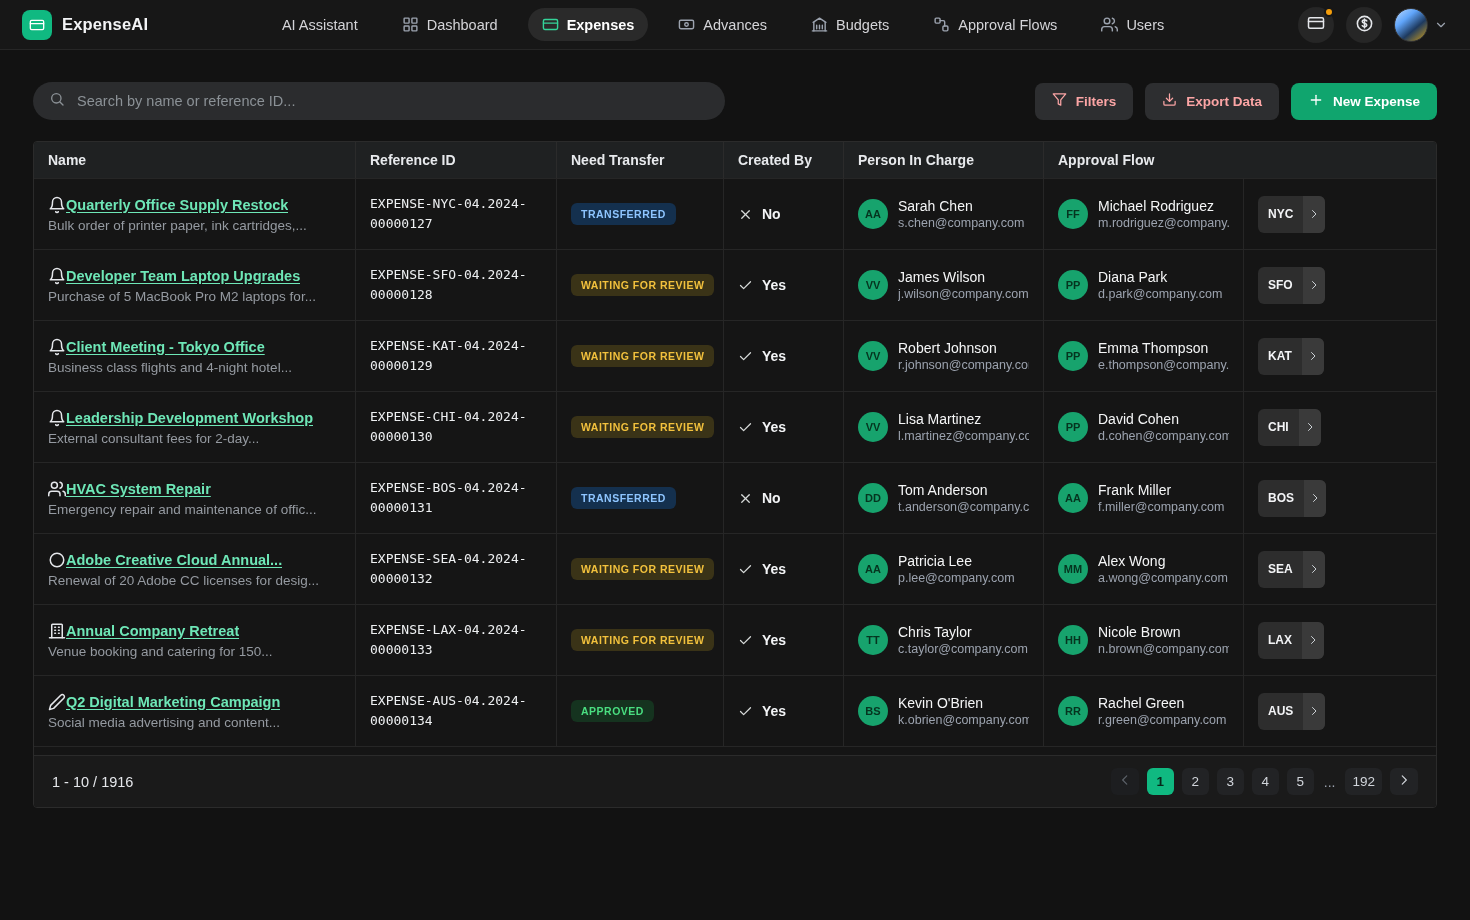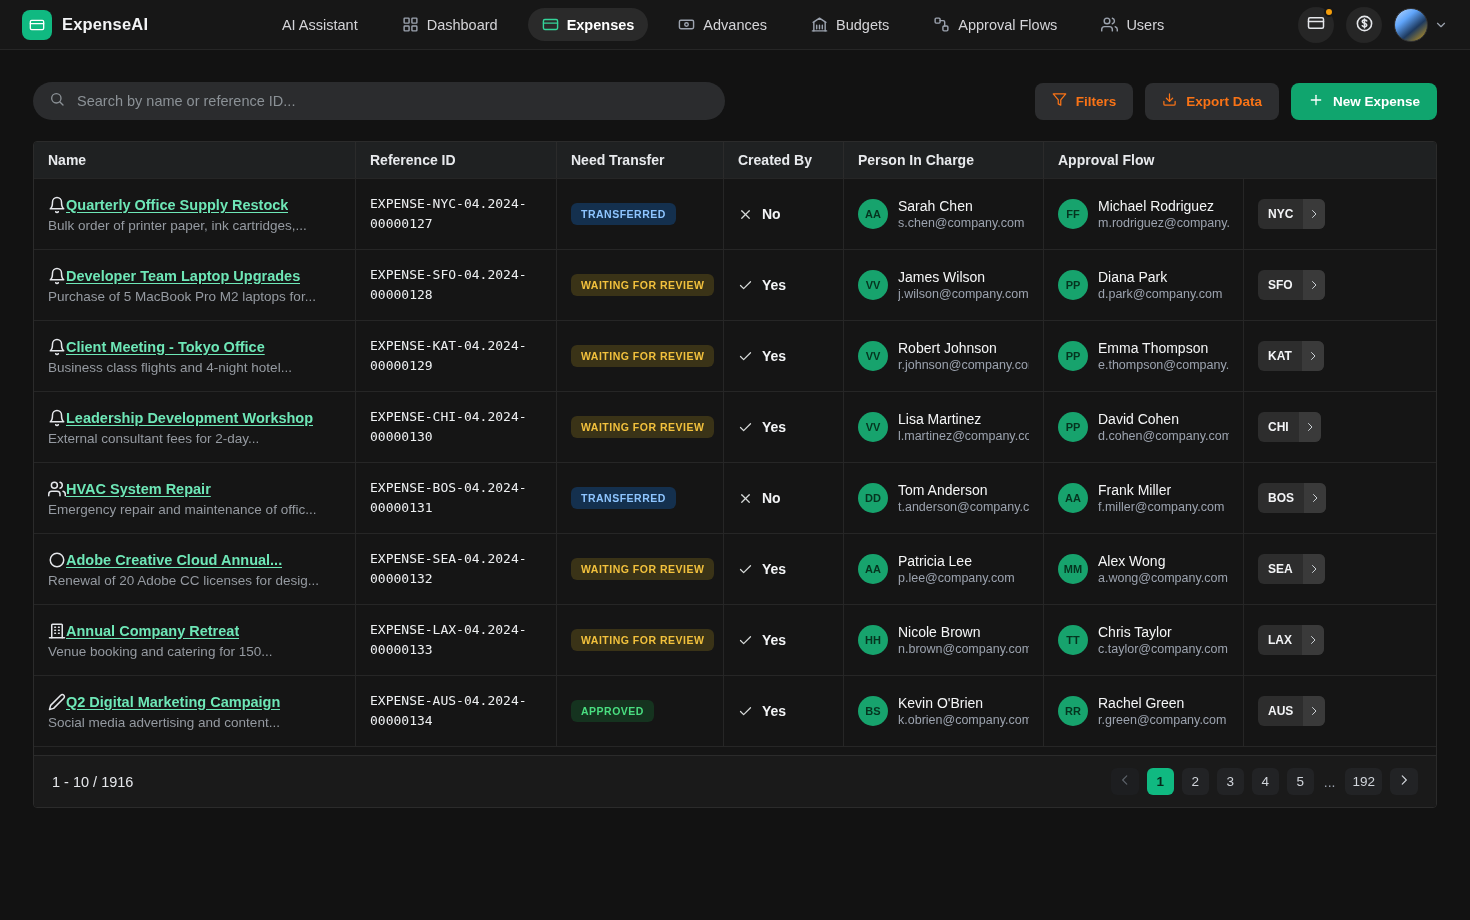--- a/index.html
+++ b/index.html
@@ -34,21 +34,21 @@
   
   main{padding:0 33px}
   .toolbar{margin-top:32px;display:flex;align-items:center}
   .search{width:692px;height:38px;background:#2b2c2e;border-radius:999px;
     display:flex;align-items:center;padding:0 16px;gap:10px;color:#8b9196}
   .search input{flex:1;background:transparent;border:none;outline:none;color:#e5e7eb;
     font-size:14.5px;font-family:inherit}
   .search input::placeholder{color:#8b9196}
   .actions{margin-left:auto;display:flex;gap:12px}
   .btn{height:37px;display:flex;align-items:center;gap:9px;padding:0 17px;background:#2d2e30;
-    border:none;border-radius:8px;color:#f97316;font-size:13.5px;font-weight:600;
+    border:none;border-radius:8px;color:#fca5a5;font-size:13.5px;font-weight:600;
     font-family:inherit;cursor:pointer;white-space:nowrap}
   .btn-primary{background:#10a56e;color:#fff}
   
   .table{margin-top:21px;border:1px solid #2b2b2b;background:#151515;border-radius:4px;overflow:hidden}
   .thead,.tr{display:grid;grid-template-columns:322px 201px 167px 120px 200px 200px 1fr}
   .thead{background:#1f2122;height:36px}
   .th{display:flex;align-items:center;padding:0 14px;font-size:14px;font-weight:700;
     color:#e8eaed;border-right:1px solid #2b2b2b;white-space:nowrap}
   .th:last-child{border-right:none}
   .tr{border-top:1px solid #262626;height:71px}
@@ -69,21 +69,21 @@
   .td-transfer{gap:9px}
   .t-ic{display:flex;color:#d7dad9;flex:none}
   .t-label{font-size:14px;font-weight:600;color:#f3f4f6}
   .td-user{gap:10px}
   .avatar{flex:none;width:30px;height:30px;border-radius:50%;background:#17a36d;color:#05341f;
     font-size:11px;font-weight:700;display:flex;align-items:center;justify-content:center}
   .user-meta{display:flex;flex-direction:column;gap:2px;min-width:0}
   .user-name{font-size:14px;font-weight:400;color:#f5f6f7;white-space:nowrap;overflow:hidden}
   .user-email{font-size:12.5px;color:#9ca3af;white-space:nowrap;overflow:hidden}
   .flow-chip{display:flex;align-items:center;background:#2d2d2d;border-radius:6px;
-    overflow:hidden;cursor:pointer;height:30px}
+    overflow:hidden;cursor:pointer;height:37px}
   .flow-code{padding:0 10px;font-size:12px;font-weight:700;color:#f3f4f6;
     display:flex;align-items:center;height:100%}
   .flow-arrow{width:22px;height:100%;background:#3a3a3a;color:#cbd0d4;
     display:flex;align-items:center;justify-content:center}
   .partial{height:9px}
   
   .pagination{border-top:1px solid #2b2b2b;background:#1a1a1a;height:52px;
     display:flex;align-items:center;padding:0 18px}
   .summary{font-size:14.5px;color:#e5e7eb}
   .pager{margin-left:auto;display:flex;align-items:center;gap:8px}
@@ -585,31 +585,31 @@
     </div>
     <div class="td td-transfer">
       <span class="t-ic">
               <svg width="15" height="15" viewBox="0 0 24 24" fill="none" stroke="currentColor" stroke-width="2" stroke-linecap="round" stroke-linejoin="round">
                 <polyline points="20 6 9 17 4 12"></polyline>
               </svg>
             </span>
       <span class="t-label">Yes</span>
     </div>
     <div class="td td-user">
+      <span class="avatar">TT</span>
+      <span class="user-meta">
+        <span class="user-name">Chris Taylor</span>
+        <span class="user-email">c.taylor@company.com</span>
+      </span>
+    </div>
+    <div class="td td-user">
       <span class="avatar">HH</span>
       <span class="user-meta">
         <span class="user-name">Nicole Brown</span>
         <span class="user-email">n.brown@company.com</span>
-      </span>
-    </div>
-    <div class="td td-user">
-      <span class="avatar">TT</span>
-      <span class="user-meta">
-        <span class="user-name">Chris Taylor</span>
-        <span class="user-email">c.taylor@company.com</span>
       </span>
     </div>
     <div class="td">
       <span class="flow-chip">
         <span class="flow-code">LAX</span>
         <span class="flow-arrow">
                 <svg width="12" height="12" viewBox="0 0 24 24" fill="none" stroke="currentColor" stroke-width="2" stroke-linecap="round" stroke-linejoin="round">
                   <polyline points="9 5 16 12 9 19"></polyline>
                 </svg>
               </span>

